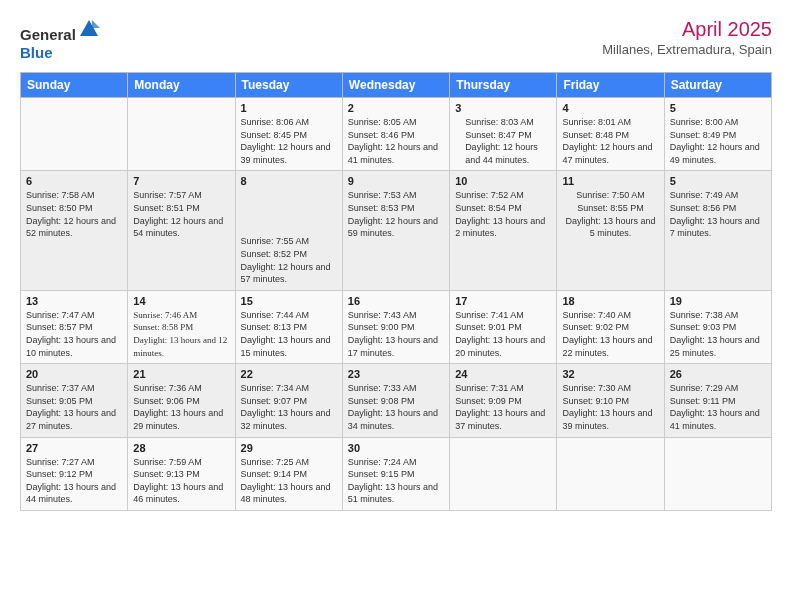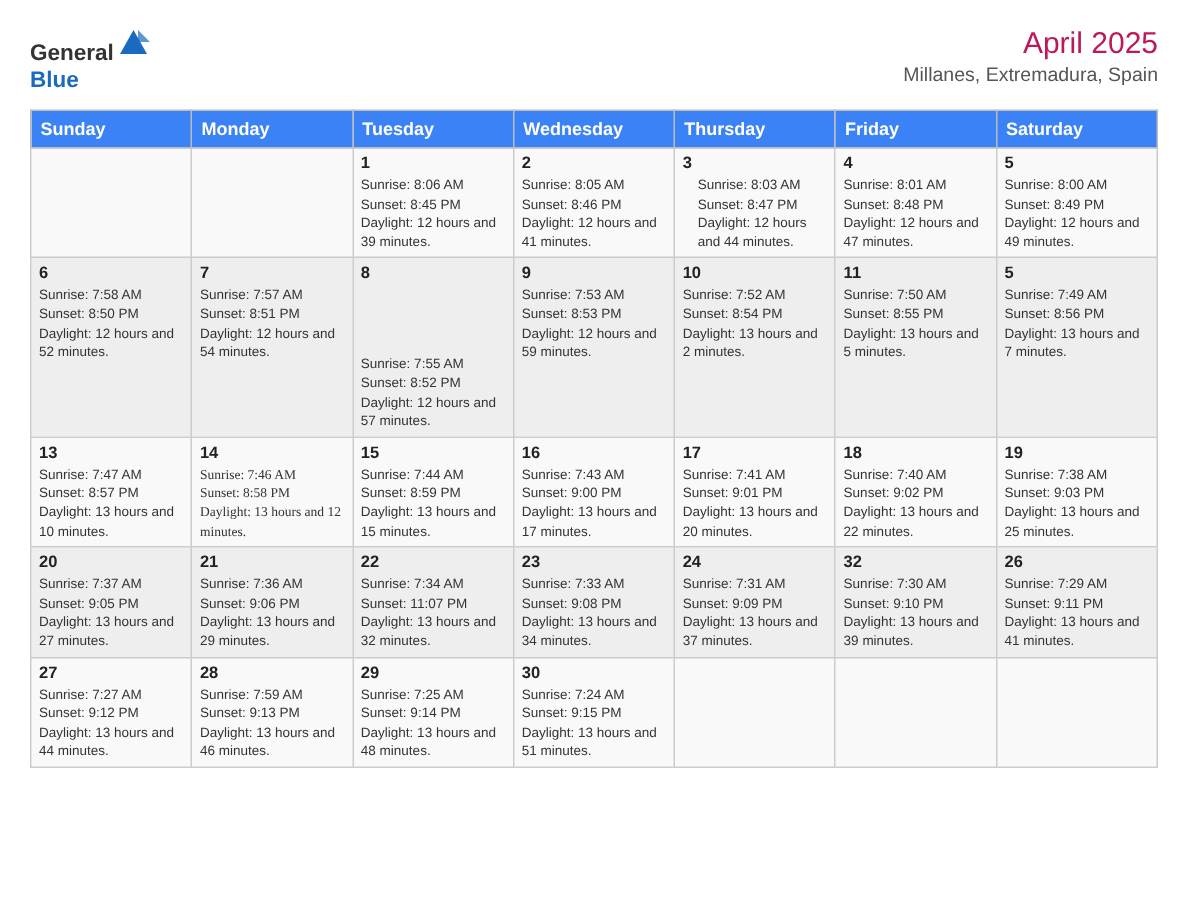--- a/index.html
+++ b/index.html
@@ -205,21 +205,21 @@
 Daylight: 12 hours and 59 minutes.</div>
           </td>
           <td>
             <div class="day-number">10</div>
             <div class="day-info" style="white-space: pre-line;">Sunrise: 7:52 AM
 Sunset: 8:54 PM
 Daylight: 13 hours and 2 minutes.</div>
           </td>
           <td>
             <div class="day-number">11</div>
-            <div class="day-info" style="white-space: pre-line;">Sunrise: 7:50 AM
+            <div class="day-info" style="white-space: pre-line; text-align: center;">Sunrise: 7:50 AM
 Sunset: 8:55 PM
 Daylight: 13 hours and 5 minutes.</div>
           </td>
           <td>
             <div class="day-number">5</div>
             <div class="day-info" style="white-space: pre-line;">Sunrise: 7:49 AM
 Sunset: 8:56 PM
 Daylight: 13 hours and 7 minutes.</div>
           </td>
         </tr>
@@ -232,21 +232,21 @@
           </td>
           <td>
             <div class="day-number">14</div>
             <div class="day-info" style="white-space: pre-line; font-family: Liberation Serif, serif;">Sunrise: 7:46 AM
 Sunset: 8:58 PM
 Daylight: 13 hours and 12 minutes.</div>
           </td>
           <td>
             <div class="day-number">15</div>
             <div class="day-info" style="white-space: pre-line;">Sunrise: 7:44 AM
-Sunset: 8:59 PM
+Sunset: 8:13 PM
 Daylight: 13 hours and 15 minutes.</div>
           </td>
           <td>
             <div class="day-number">16</div>
             <div class="day-info" style="white-space: pre-line;">Sunrise: 7:43 AM
 Sunset: 9:00 PM
 Daylight: 13 hours and 17 minutes.</div>
           </td>
           <td>
             <div class="day-number">17</div>
@@ -276,21 +276,21 @@
           </td>
           <td>
             <div class="day-number">21</div>
             <div class="day-info" style="white-space: pre-line;">Sunrise: 7:36 AM
 Sunset: 9:06 PM
 Daylight: 13 hours and 29 minutes.</div>
           </td>
           <td>
             <div class="day-number">22</div>
             <div class="day-info" style="white-space: pre-line;">Sunrise: 7:34 AM
-Sunset: 11:07 PM
+Sunset: 9:07 PM
 Daylight: 13 hours and 32 minutes.</div>
           </td>
           <td>
             <div class="day-number">23</div>
             <div class="day-info" style="white-space: pre-line;">Sunrise: 7:33 AM
 Sunset: 9:08 PM
 Daylight: 13 hours and 34 minutes.</div>
           </td>
           <td>
             <div class="day-number">24</div>

